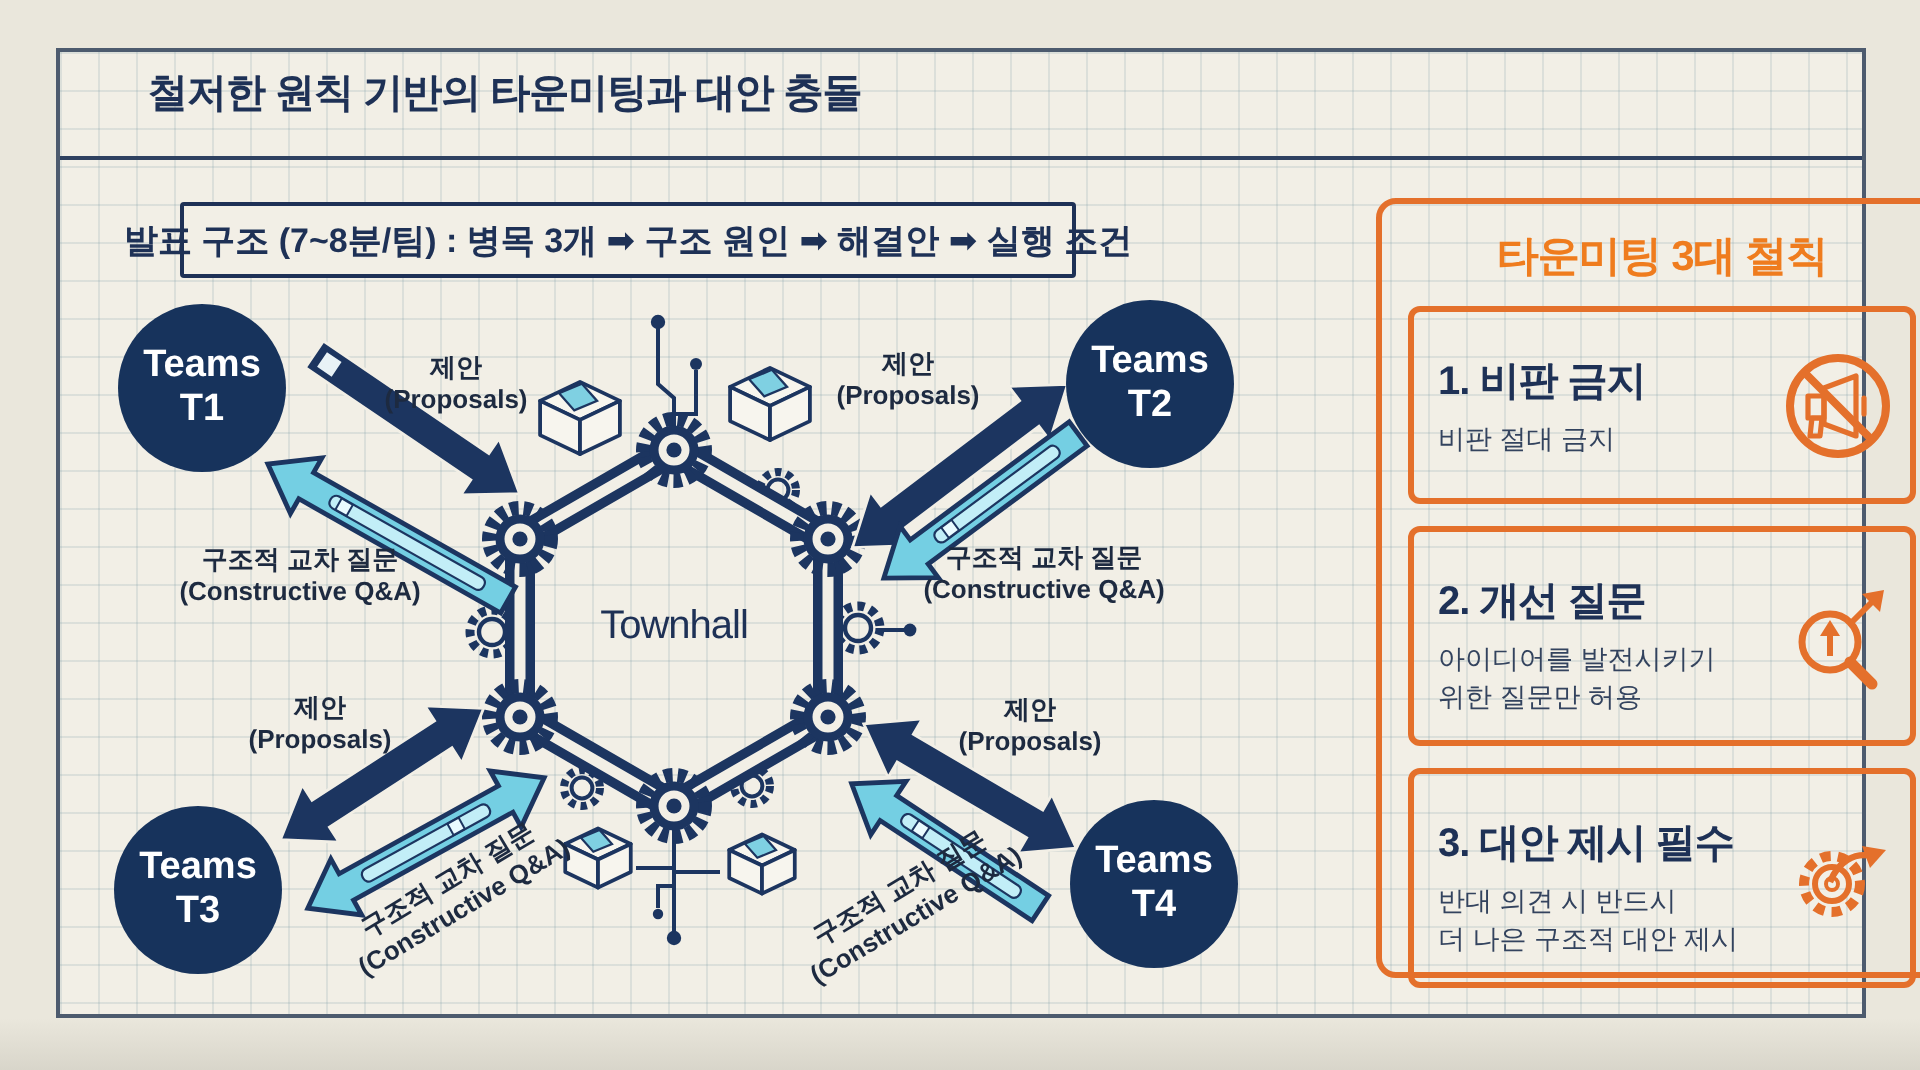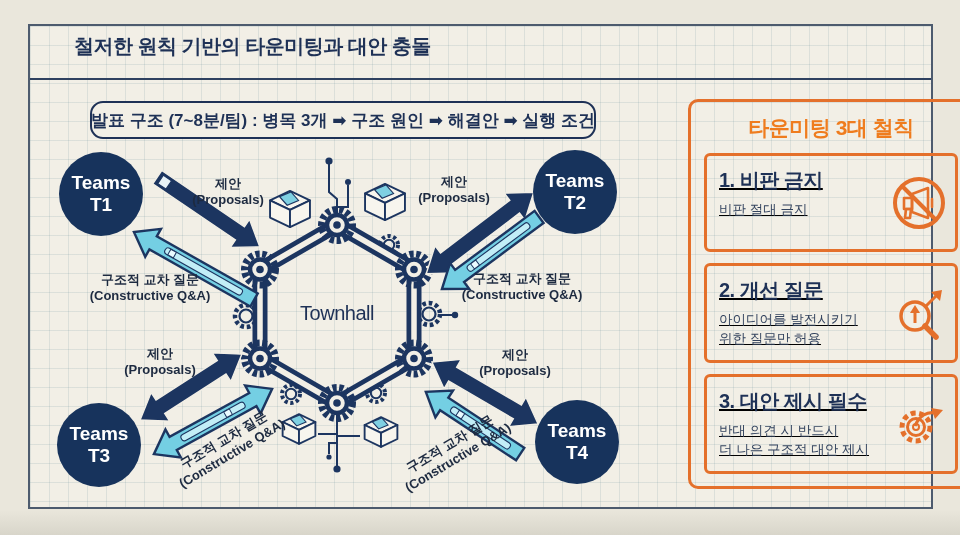--- a/index.html
+++ b/index.html
@@ -27,22 +27,22 @@
     position:absolute;left:0;top:0;right:0;height:52px;
     border-bottom:2px solid #2f4160;
   }
   .slide-title{
     position:absolute;left:13px;top:7px;
     font-size:20px;font-weight:800;color:#1e3156;letter-spacing:-0.5px;
     white-space:nowrap;
     margin-left:31px;
   }
   .subtitle-pill{
-    position:absolute;left:60px;top:75px;width:506px;height:38px;
-    border:2.5px solid #1e3156;border-radius:13px;background:#f2efe6;
+    position:absolute;left:60px;top:75px;width:448px;height:38px;
+    border:2.5px solid #1e3156;border-radius:2px;background:#f2efe6;
     display:flex;align-items:center;justify-content:center;
     font-size:17px;font-weight:700;color:#1e3156;white-space:nowrap;
     box-sizing:border-box;z-index:3;
   }
   svg.diagram{position:absolute;left:0;top:0;width:905px;height:485px;z-index:1;}
 
   .team-circle{
     position:absolute;width:84px;height:84px;border-radius:50%;
     background:#17335c;color:#ffffff;display:flex;flex-direction:column;
     justify-content:center;z-index:2;
@@ -64,21 +64,21 @@
     border:3.5px solid #e4702b;border-radius:10px;box-sizing:border-box;
     background:transparent;z-index:3;margin-left:26px;
   }
   .panel-title{
     margin-top:12px;text-align:center;
     font-size:21px;font-weight:800;color:#ef7c1e;letter-spacing:-0.5px;
   }
   .rule-card{
     position:relative;margin:11px 13px 0 13px;
     border:3px solid #e4702b;border-radius:6px;
-    padding:11px 10px 12px 12px;box-sizing:border-box;min-height:99px;text-decoration:underline;
+    padding:21px 10px 12px 12px;box-sizing:border-box;min-height:99px;
   }
   .rule-heading{
     font-size:20px;font-weight:800;color:#1e3156;letter-spacing:-0.5px;
     margin-bottom:7px;white-space:nowrap;
   }
   .rule-line{font-size:13.5px;line-height:18.5px;color:#33435e;font-weight:500;white-space:nowrap;}
   .rule-icon{position:absolute;right:6px;top:50%;margin-top:-30px;width:60px;height:60px;}
 </style>
 </head>
 <body>

